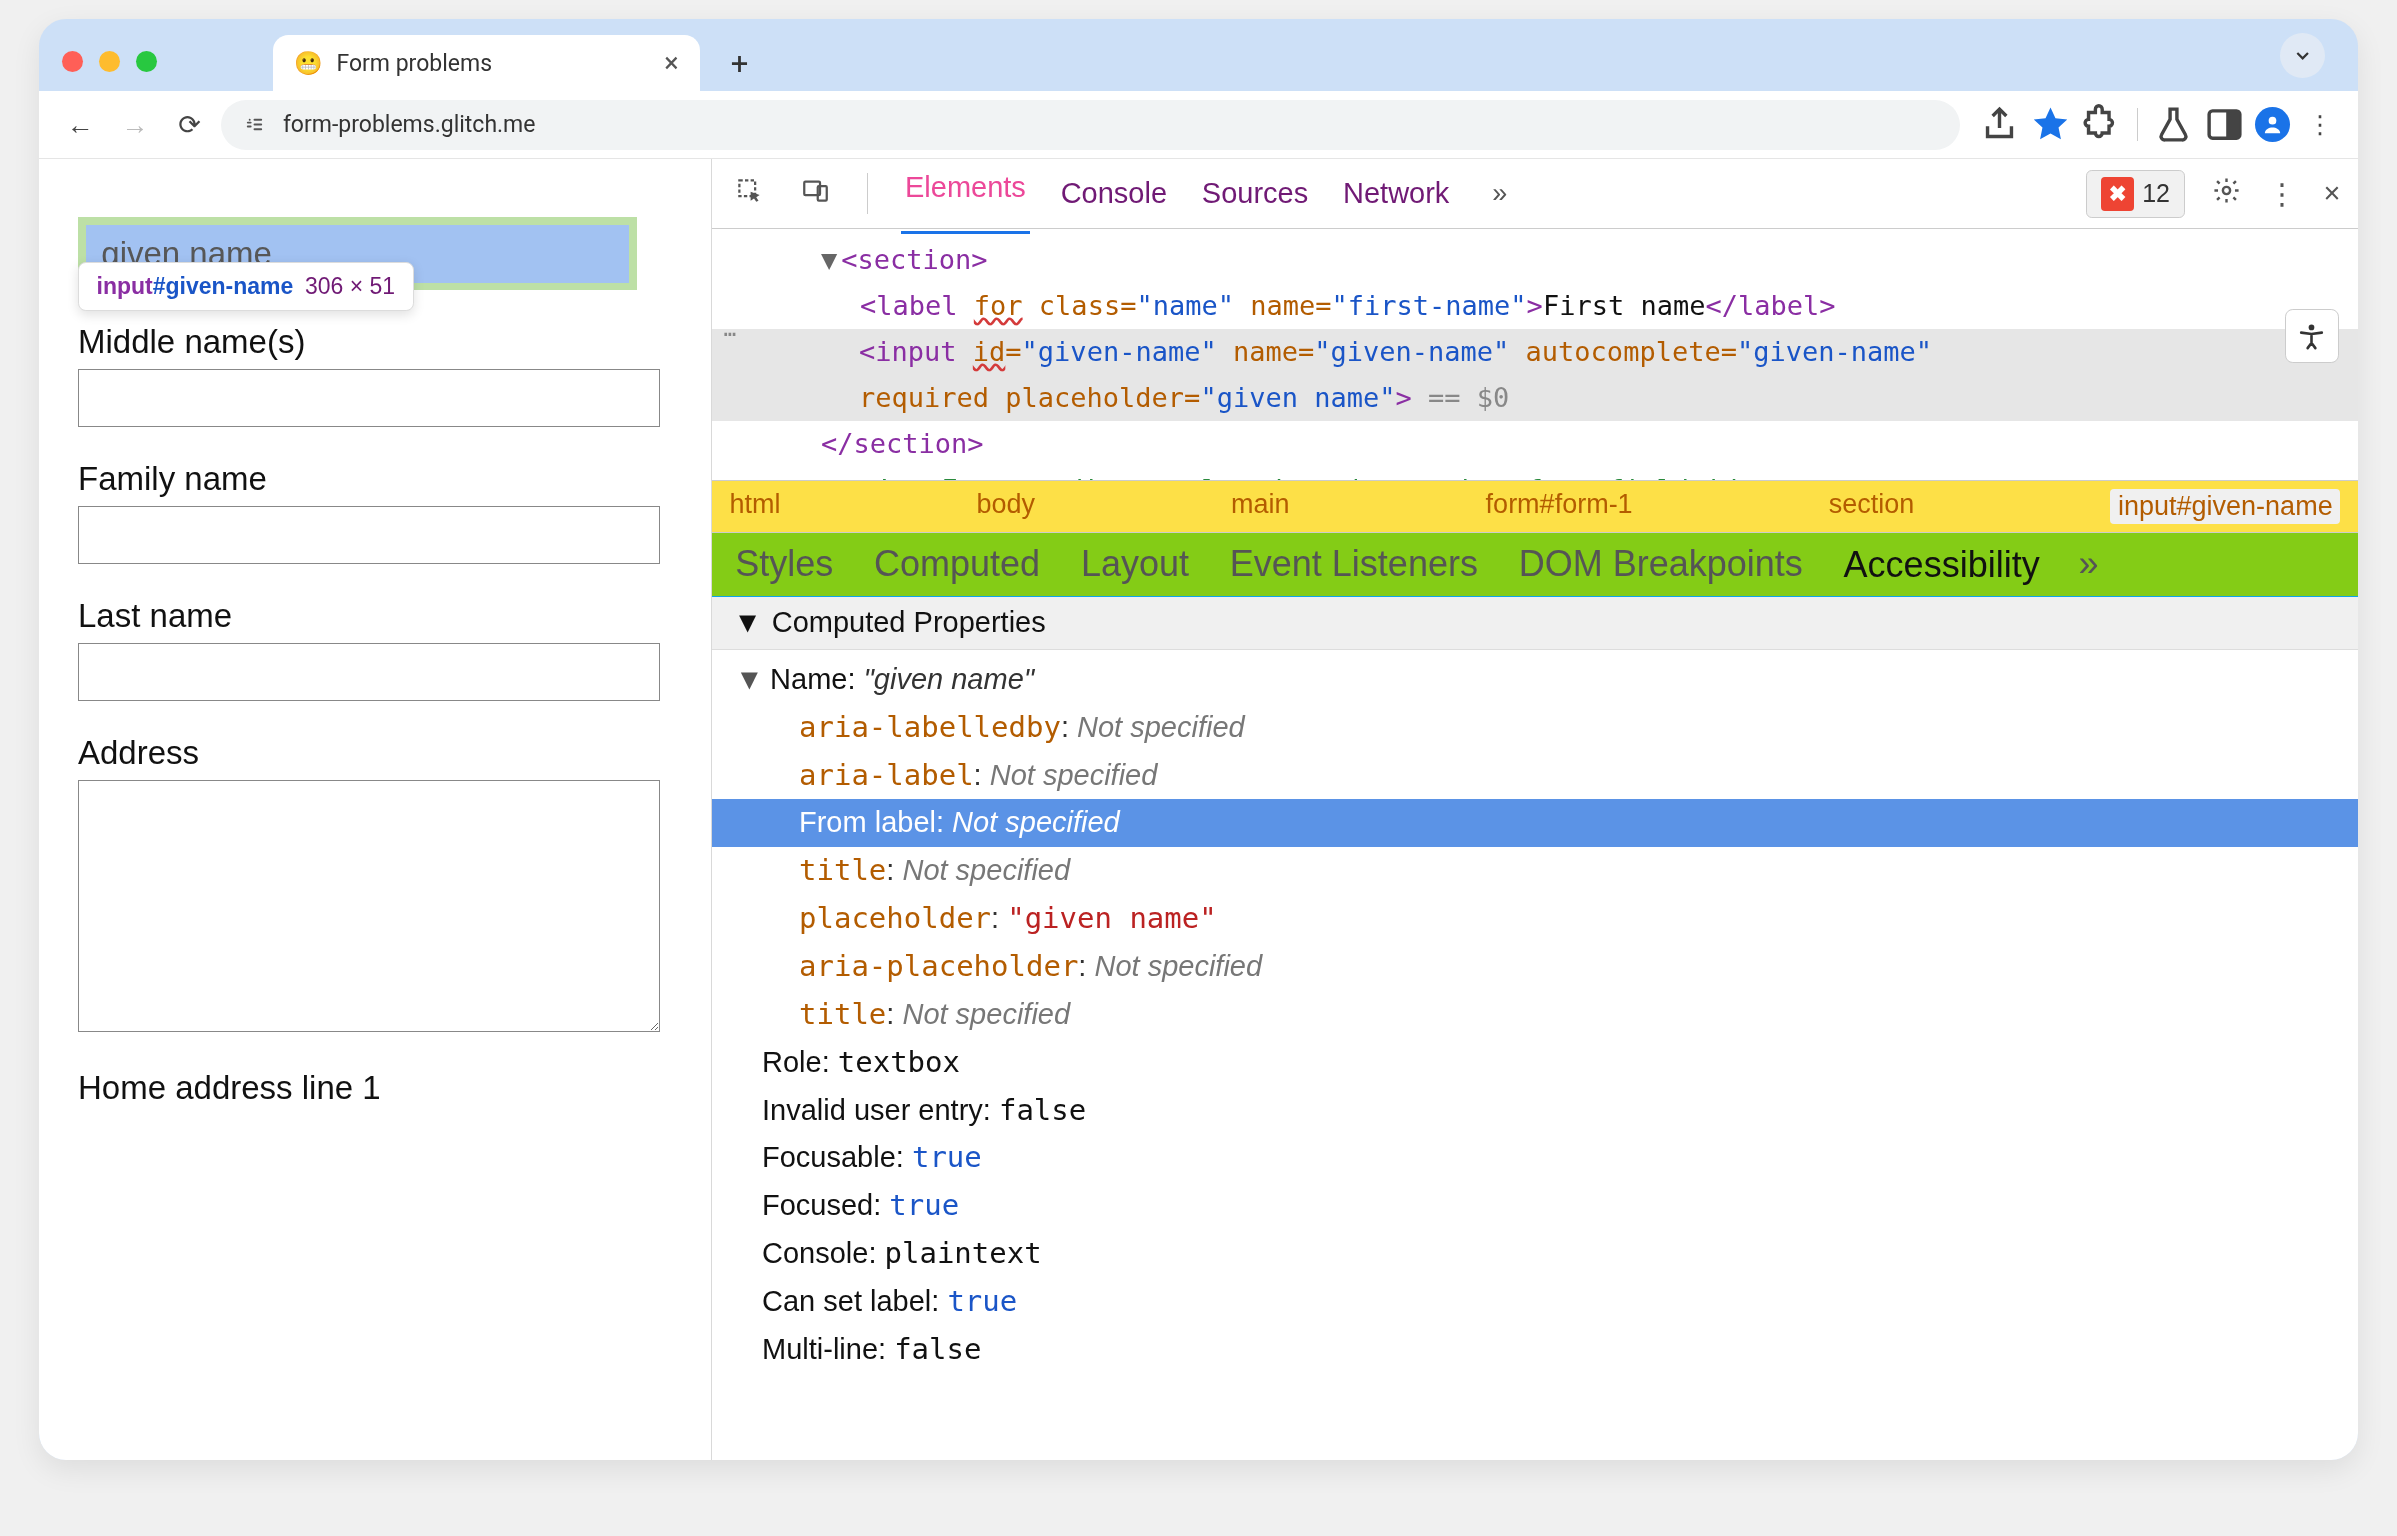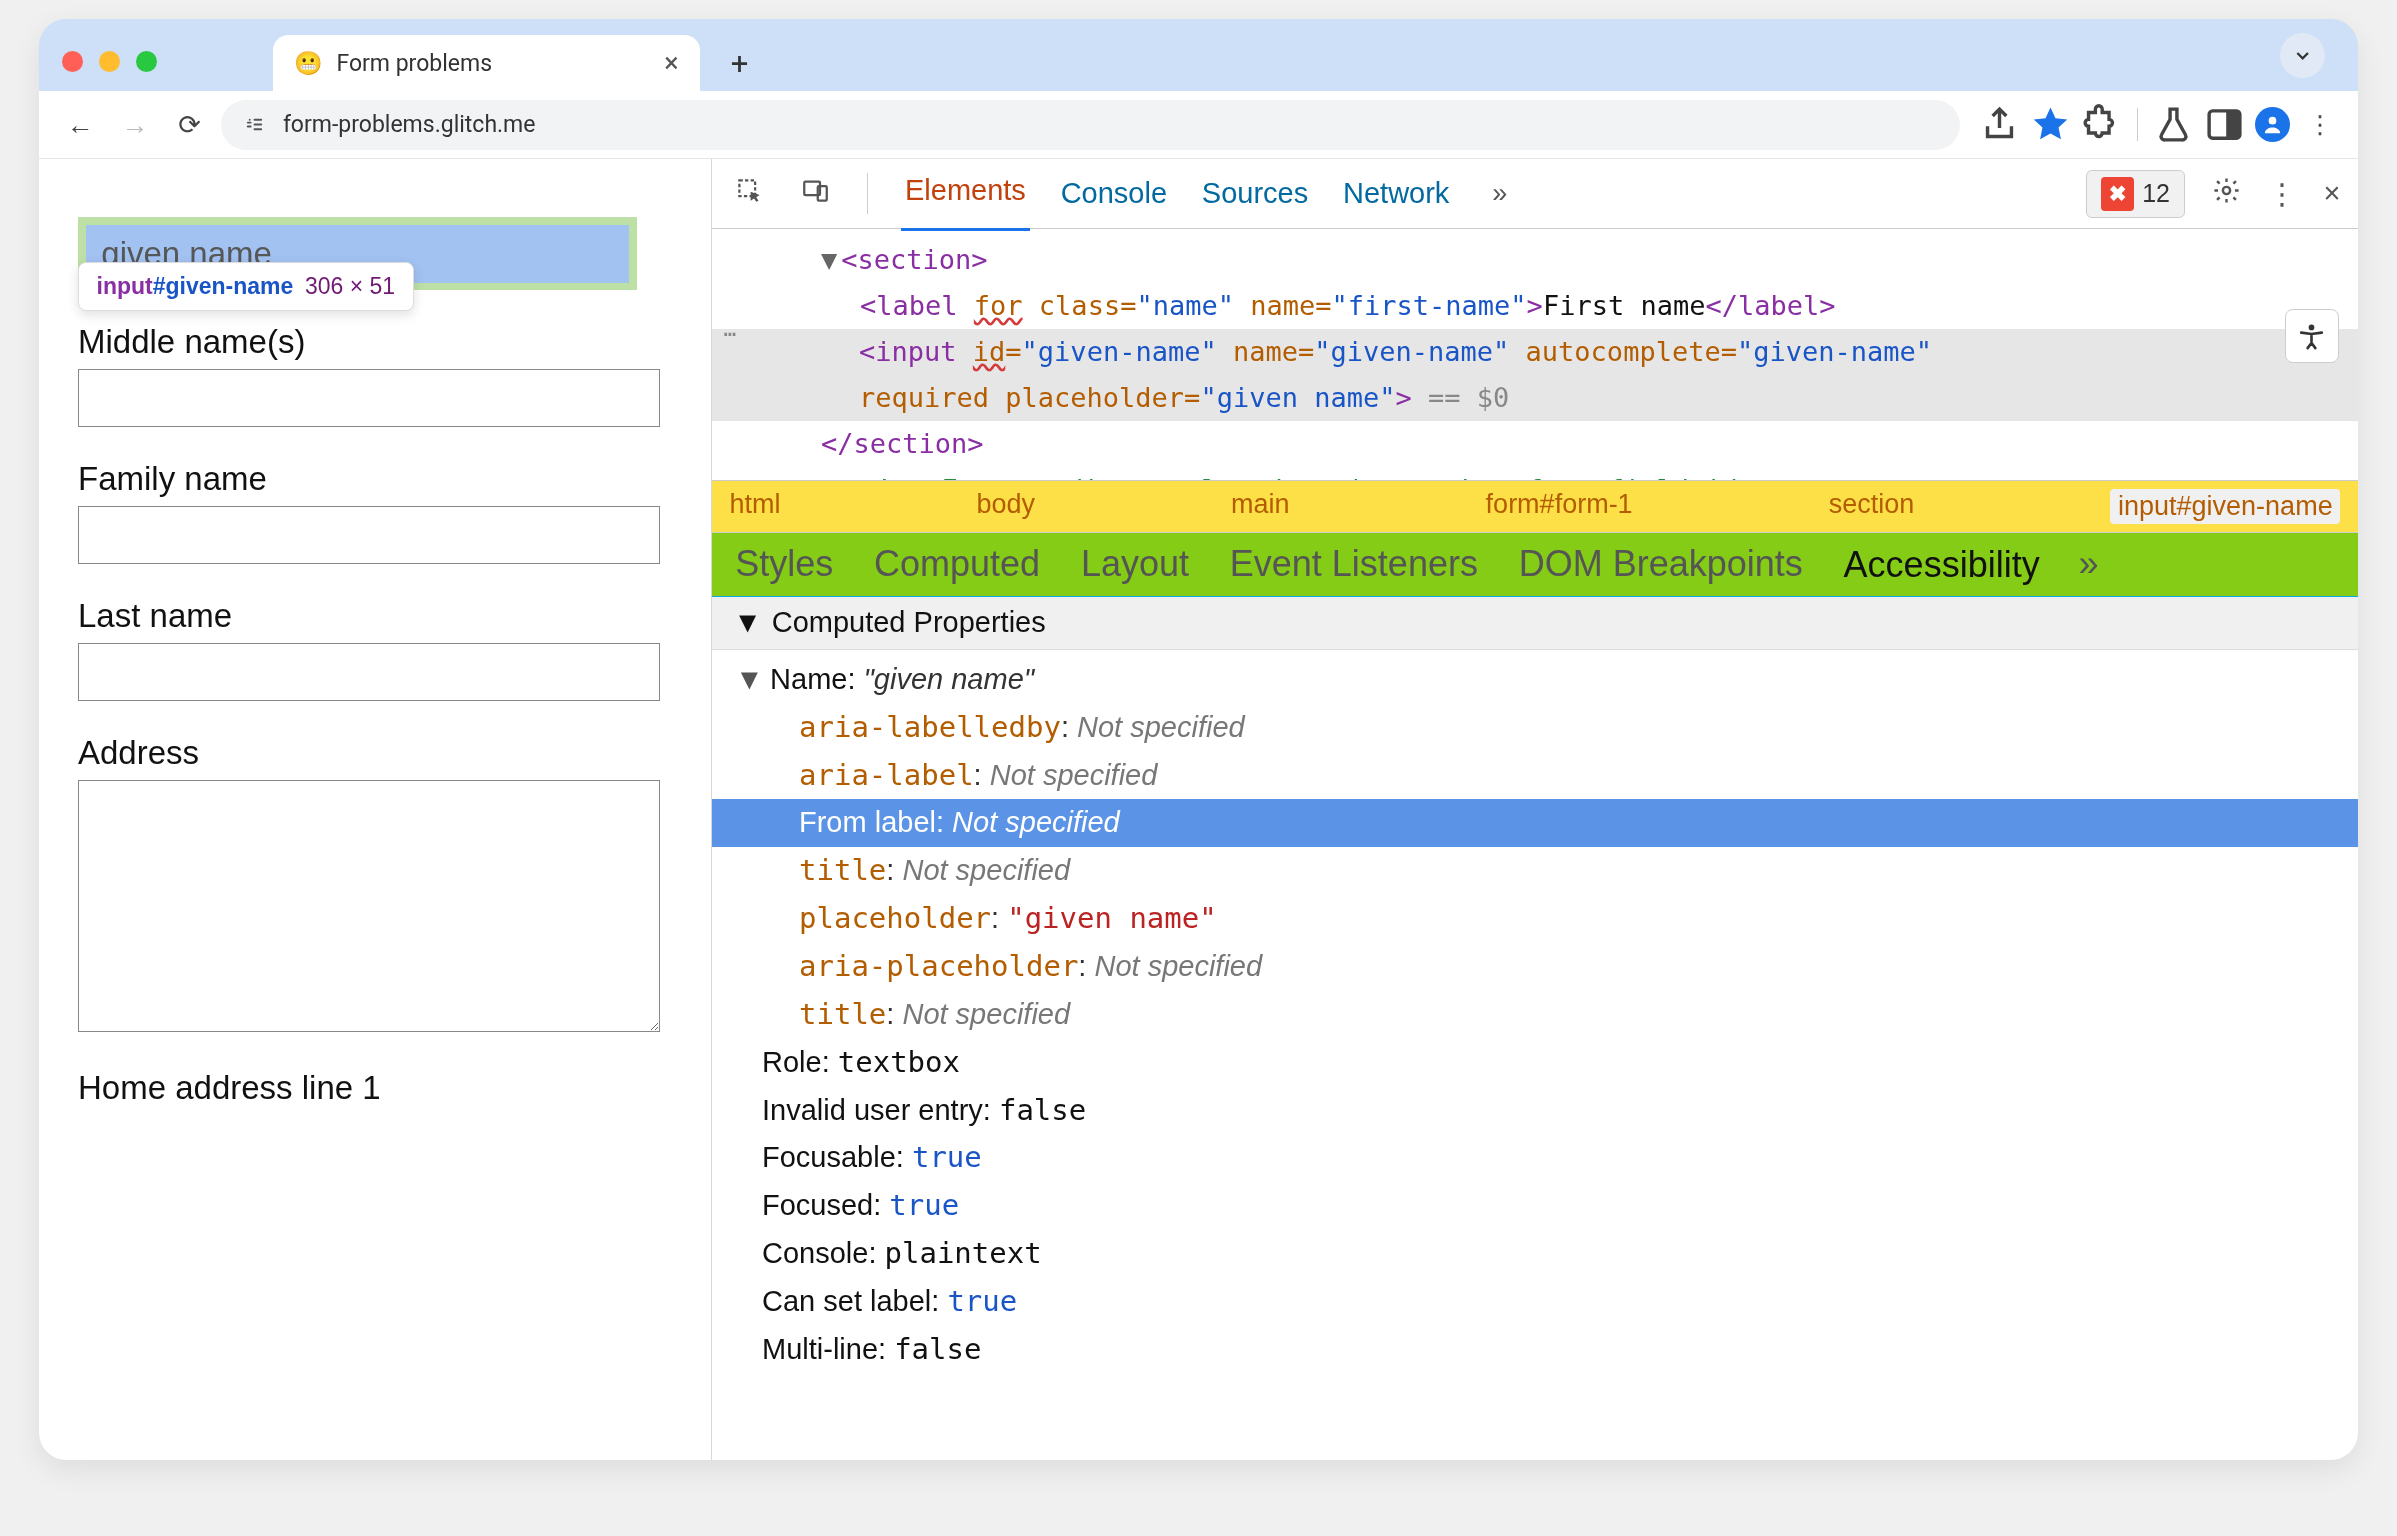--- a/index.html
+++ b/index.html
@@ -195,22 +195,22 @@
 .dt-toolbar {
   height: 70px;
   border-bottom: 1px solid #ccc;
   display:flex;
   align-items:center;
   padding: 0 17.5px;
   gap: 27px;
 }
 .dt-toolbar .dt-icon { font-size: 27px; color:#555; width:39px; text-align:center; }
 .dt-toolbar .dt-sep { width:1px; height:41px; background:#ccc; margin:0 5.8px; }
-.dt-tab { font-size: 29px; color:#0369a1; padding: 17.5px 3.9px; }
-.dt-tab.active { color:#c2410c; border-bottom: 3.9px solid #1a73e8; padding-bottom:21px; font-weight:500; }
+.dt-tab { font-size: 29px; color:#701a75; padding: 17.5px 3.9px; }
+.dt-tab.active { color:#ec4899; border-bottom: 3.9px solid #1a73e8; padding-bottom:27px; font-weight:500; }
 .dt-toolbar .dt-spacer { flex:1; }
 .dt-err-badge {
   background:#e43; color:#fff; font-size:21.3px; border-radius:3.9px;
   padding: 3.9px 7.8px; display:inline-flex; align-items:center; gap:5.8px;
   font-weight:600;
 }
 .dt-err-count {
   background:#f1f1f1; border:1px solid #ccc; border-radius:5.8px;
   padding: 5.8px 13.6px; font-size:25px; color:#333; display:flex; align-items:center; gap:7.8px;
 }

